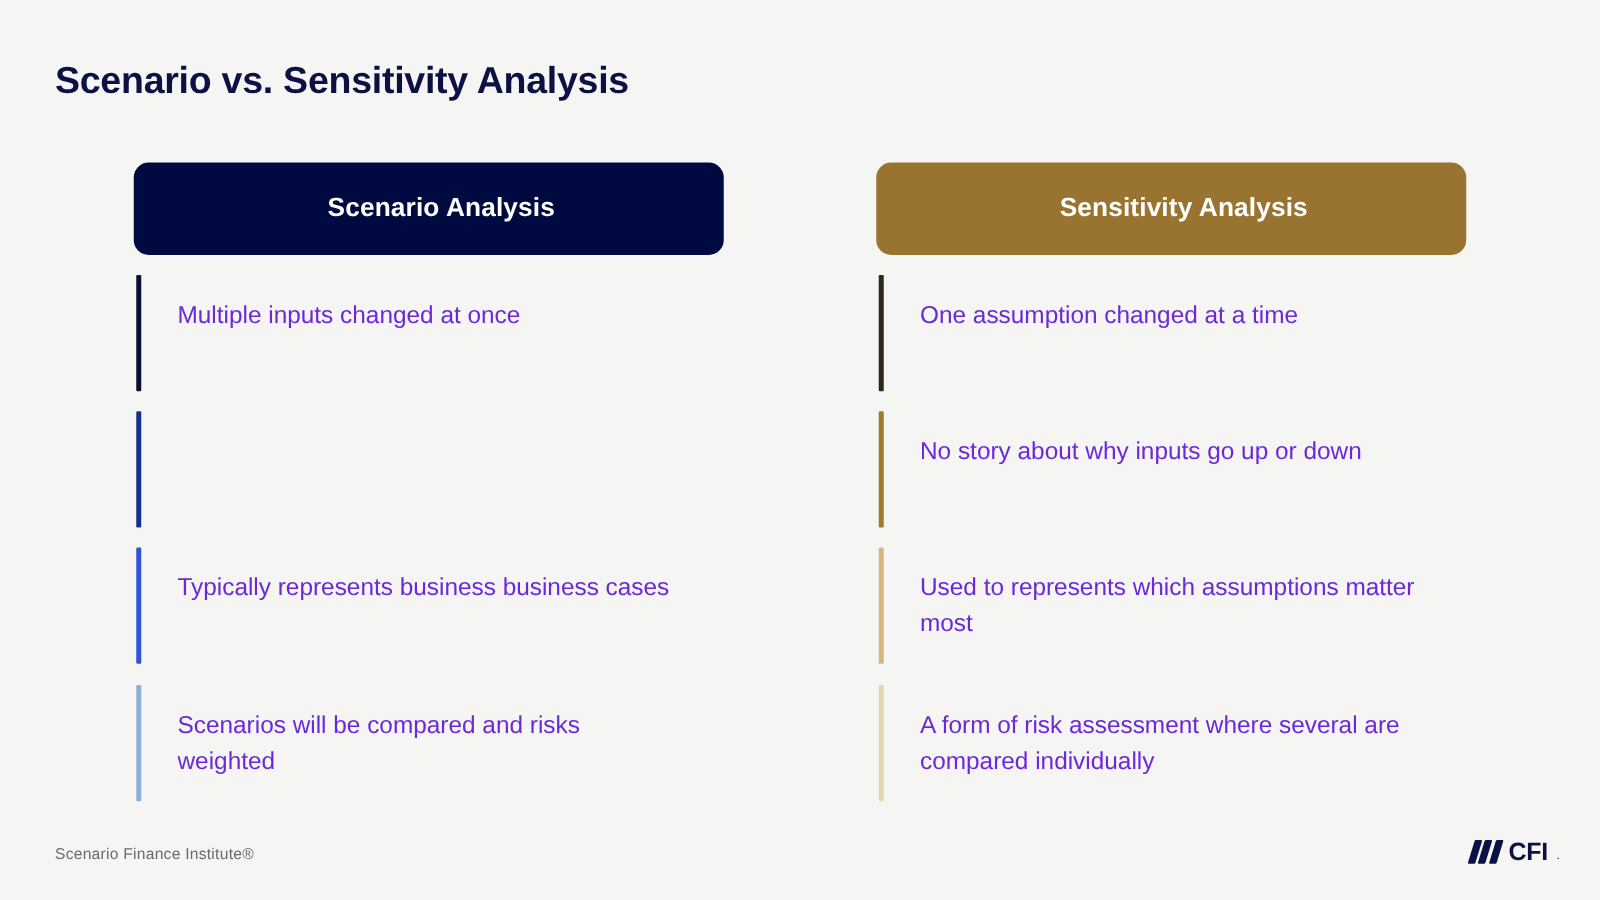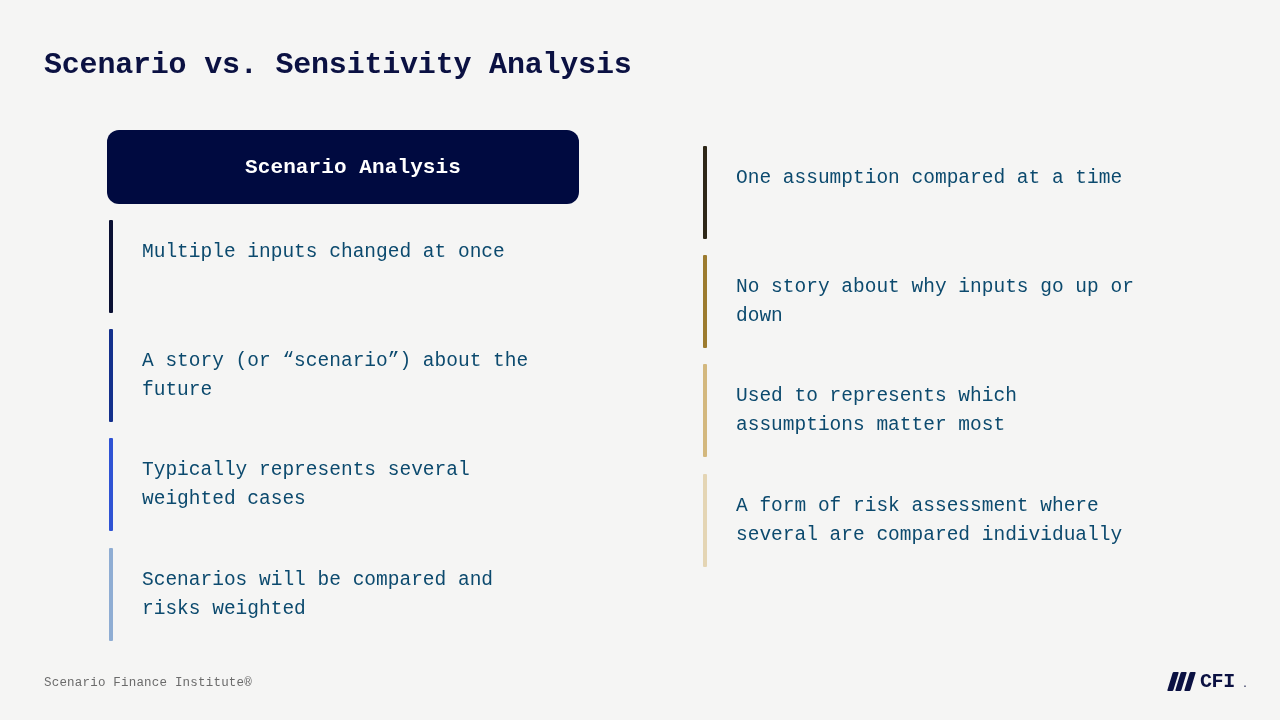--- a/index.html
+++ b/index.html
@@ -14,21 +14,20 @@
     overflow: hidden;
     position: relative;
   }
 
   .slide {
     position: absolute;
     inset: 0;
     width: 1280px;
     height: 536px;
     background: #f5f5f4;
-    font-family: Liberation Mono, monospace;
   }
 
   
   .slide-title {
     position: absolute;
     left: 44px;
     top: 48px;
     font-size: 30px;
     font-weight: bold;
     color: #0b1142;
@@ -81,21 +80,21 @@
     position: absolute;
     left: 2px;
     top: 0;
     width: 4px;
     border-radius: 1px;
   }
 
   .item-text {
     font-size: 19.5px;
     line-height: 29px;
-    color: #0c4a6e;
+    color: #6d28d9;
     padding-top: 18px;
     max-width: 400px;
   }
 
   
   .item.r1 { height: 93px; }
   .item.r2 { height: 93px; margin-top: 16px; }
   .item.r3 { height: 93px; margin-top: 16px; }
   .item.r4 { height: 93px; margin-top: 17px; }
 
@@ -164,42 +163,44 @@
       </div>
       <div class="items">
 
         <div class="item r1">
           <span class="item-bar" style="background:#0a1033;"></span>
           <div class="item-text">Multiple inputs changed at once</div>
         </div>
 
         <div class="item r2">
           <span class="item-bar" style="background:#14308c;"></span>
-          <div class="item-text">A story (or “scenario”) about the future</div>
         </div>
 
         <div class="item r3">
           <span class="item-bar" style="background:#2f53d4;"></span>
-          <div class="item-text">Typically represents several weighted cases</div>
+          <div class="item-text">Typically represents business business cases</div>
         </div>
 
         <div class="item r4">
           <span class="item-bar" style="background:#8fadd3;"></span>
           <div class="item-text">Scenarios will be compared and risks weighted</div>
         </div>
 
       </div>
     </div>
 
     <div class="column right">
+      <div class="col-header" style="background:#997430;">
+        <span>Sensitivity Analysis</span>
+      </div>
       <div class="items">
 
         <div class="item r1">
           <span class="item-bar" style="background:#2e2718;"></span>
-          <div class="item-text">One assumption compared at a time</div>
+          <div class="item-text">One assumption changed at a time</div>
         </div>
 
         <div class="item r2">
           <span class="item-bar" style="background:#9c7b2e;"></span>
           <div class="item-text">No story about why inputs go up or down</div>
         </div>
 
         <div class="item r3">
           <span class="item-bar" style="background:#d3b87e;"></span>
           <div class="item-text">Used to represents which assumptions matter most</div>

